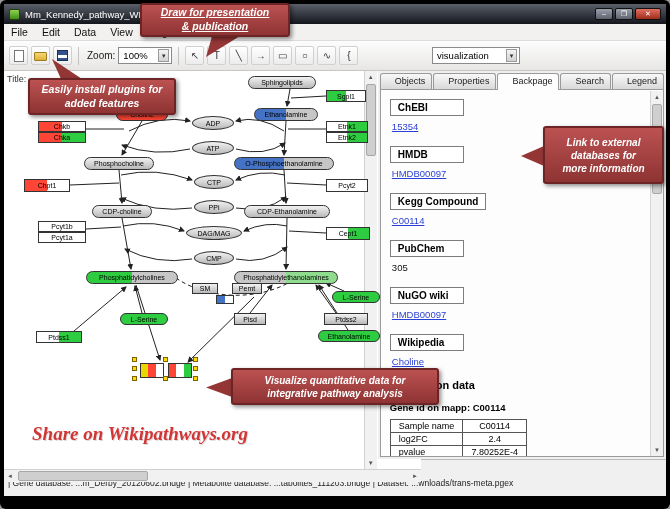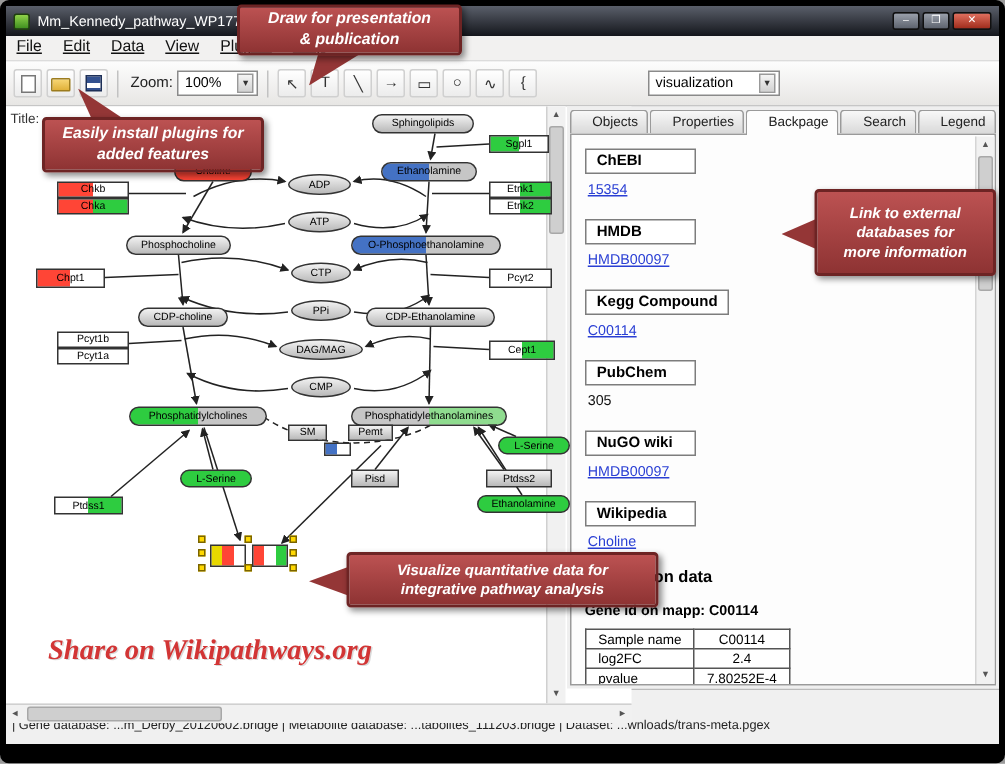--- a/index.html
+++ b/index.html
@@ -17,22 +17,22 @@
   .appicon { width:11px; height:11px; background:linear-gradient(#8fd24a,#3f8f1f);
              border-radius:2px; border:1px solid #20400f; }
   .wtitle { color:#fff; font-size:9.5px; flex:1; white-space:nowrap; overflow:hidden; }
   .winbtns { display:flex; gap:2px; }
   .wbtn { width:18px; height:12px; background:linear-gradient(#9aa0ab,#5d636e);
           border:1px solid #101010; border-radius:2px; color:#fff; font-size:7px;
           line-height:10px; text-align:center; }
   .wbtn.close { width:26px; background:linear-gradient(#e0705f,#a02c1c); }
 
   
-  .menubar { height:17px; background:#f2f1f0; display:flex; align-items:flex-start;
-             font-size:10.5px; color:#111; border-bottom:1px solid #dcdcdc; flex:0 0 auto;text-decoration:underline; }
+  .menubar { height:17px; background:#f2f1f0; display:flex; align-items:center;
+             font-size:10.5px; color:#111; border-bottom:1px solid #dcdcdc; flex:0 0 auto; }
   .menubar span { padding:1px 7px; cursor:default; }
   .toolbar { height:30px; background:linear-gradient(#fdfdfd,#e7e6e4); display:flex;
              align-items:center; gap:3px; padding:0 5px; border-bottom:1px solid #c6c6c6;
              position:relative; flex:0 0 auto; }
   .tbtn { height:19px; min-width:19px; border:1px solid #d0d0d0; border-radius:2px;
           background:linear-gradient(#ffffff,#ececec); display:flex; align-items:center;
           justify-content:center; font-size:10px; color:#333; font-family:inherit; }
   .sep { width:1px; height:18px; background:#c2c2c2; margin:0 3px; }
   .zoomlabel { font-size:10px; color:#222; margin-left:2px; }
   .combo { height:17px; border:1px solid #8a8a8a; background:#fff; display:flex;
@@ -103,21 +103,21 @@
 
   .statusbar { height:14px; background:#f0f0f0; border-top:1px solid #bbb; font-size:8.5px;
                color:#222; padding:18px 4px; white-space:nowrap; overflow:hidden; flex:0 0 auto; }
 
   
   .callout { position:absolute; background:linear-gradient(#bc5252,#8e3333); border:2px solid #6d2424;
              color:#fff; font-size:10.5px; font-weight:bold; font-style:italic; text-align:center;
              display:flex; align-items:center; justify-content:center; white-space:pre-line;
              border-radius:3px; box-shadow:2px 2px 4px rgba(0,0,0,0.45); z-index:20; line-height:1.3; }
   .cArrow { position:absolute; background:#943636; z-index:19; }
-  #co-draw { left:158px; top:3px; width:150px; height:34px; }
+  #co-draw { left:140px; top:3px; width:150px; height:34px;text-decoration:underline; }
   #co-draw-arrow { left:206px; top:36px; width:34px; height:21px; clip-path:polygon(0 100%,18% 0,100% 0); }
   #co-plugins { left:28px; top:78px; width:148px; height:37px; }
   #co-plugins-arrow { left:52px; top:59px; width:30px; height:20px; clip-path:polygon(0 0,100% 100%,30% 100%); }
   #co-link { left:543px; top:126px; width:121px; height:58px; font-size:10px; }
   #co-link-arrow { left:521px; top:146px; width:23px; height:20px; clip-path:polygon(0 50%,100% 0,100% 100%); }
   #co-viz { left:231px; top:368px; width:208px; height:37px; font-size:10px; }
   #co-viz-arrow { left:206px; top:378px; width:26px; height:19px; clip-path:polygon(0 50%,100% 0,100% 100%); }
 </style>
 </head>
 <body>

